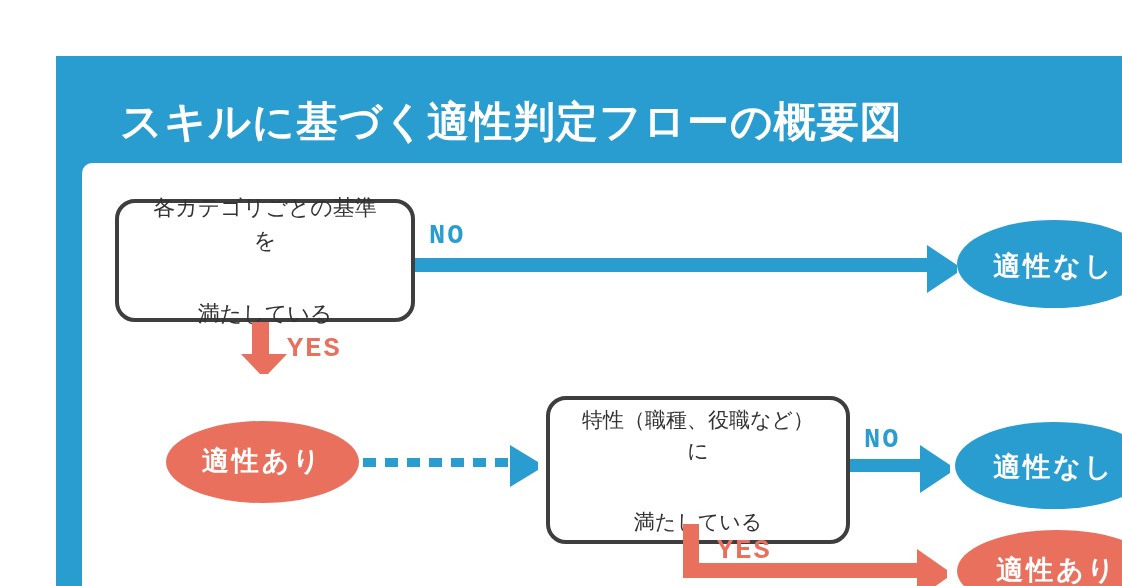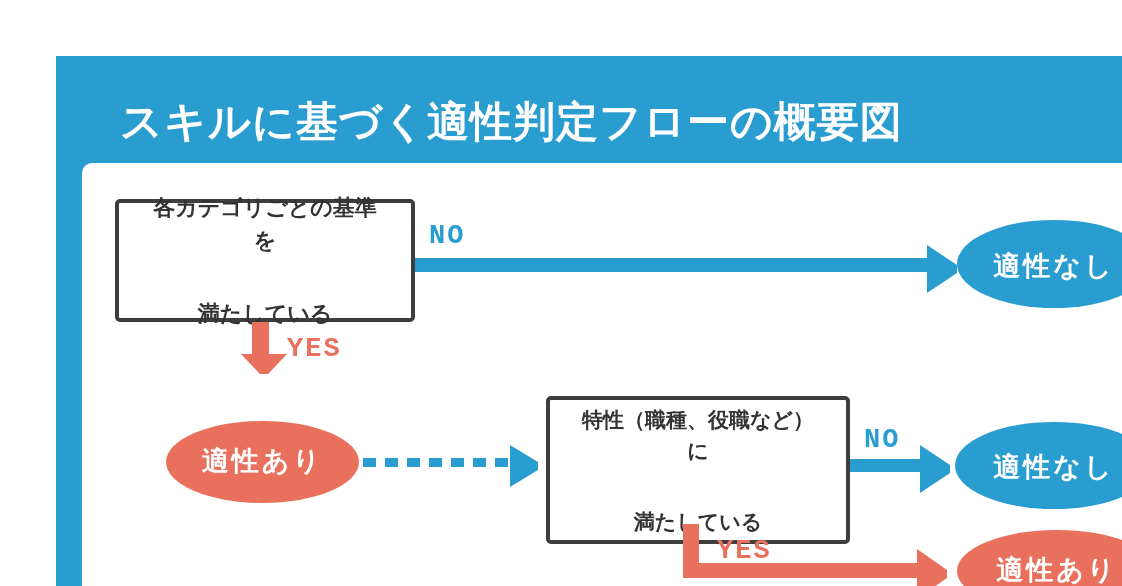--- a/index.html
+++ b/index.html
@@ -22,23 +22,23 @@
     font-size:42px;font-weight:800;color:var(--label-white);
     letter-spacing:1px;white-space:nowrap;
   }
   .panel{
     position:absolute;left:10px;top:91px;width:1102px;height:482px;
     background:var(--panel-bg);border-radius:10px;
   }
   
   .pbox{
     position:absolute;background:var(--panel-bg);
-    border:4px solid var(--box-border);border-radius:5px;
+    border:4px solid var(--box-border);border-radius:20px;
     display:flex;flex-direction:column;justify-content:center;
-    color:var(--box-text);font-weight:700;text-align:center;
+    color:var(--box-text);font-weight:400;text-align:center;
   }
   .pbox span{display:block;}
   #box1{left:43px;top:127px;width:300px;height:123px;font-size:22px;line-height:33px;}
   #box2{left:474px;top:324px;width:304px;height:148px;font-size:21px;line-height:31px;}
   
   .ellipse{
     position:absolute;border-radius:50%;
     display:flex;align-items:flex-end;justify-content:center;
     color:var(--label-white);font-size:27px;font-weight:800;letter-spacing:3px;
     white-space:nowrap;

